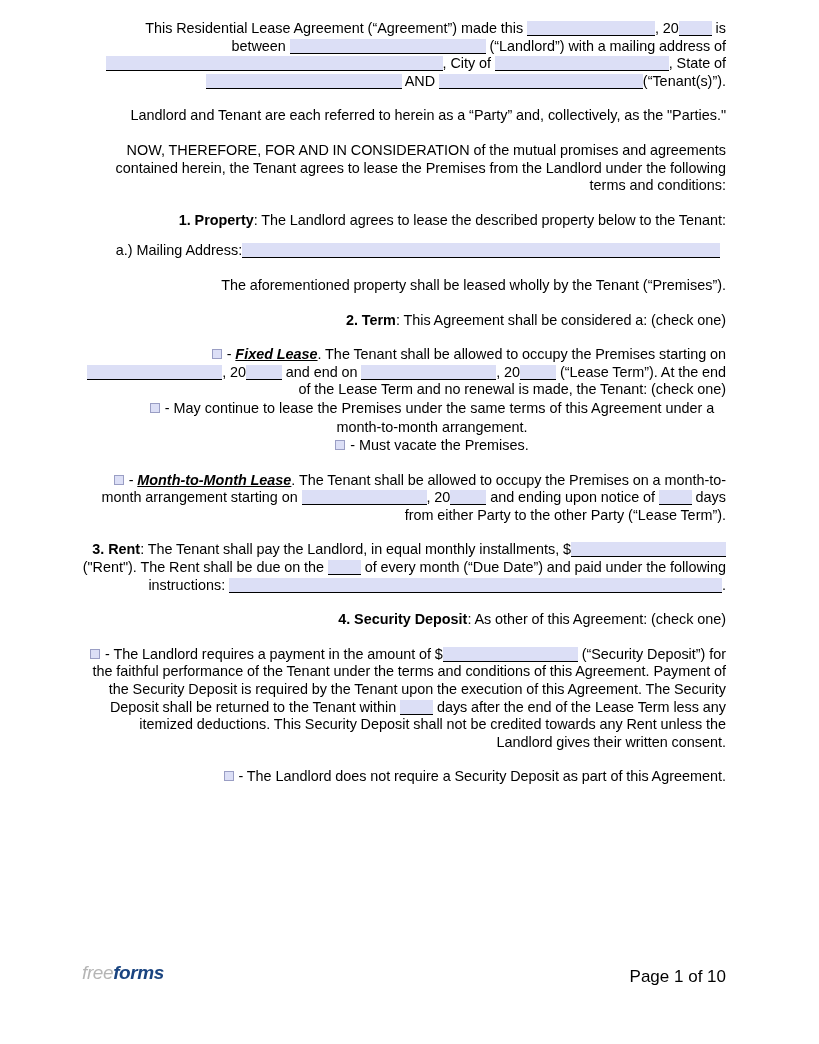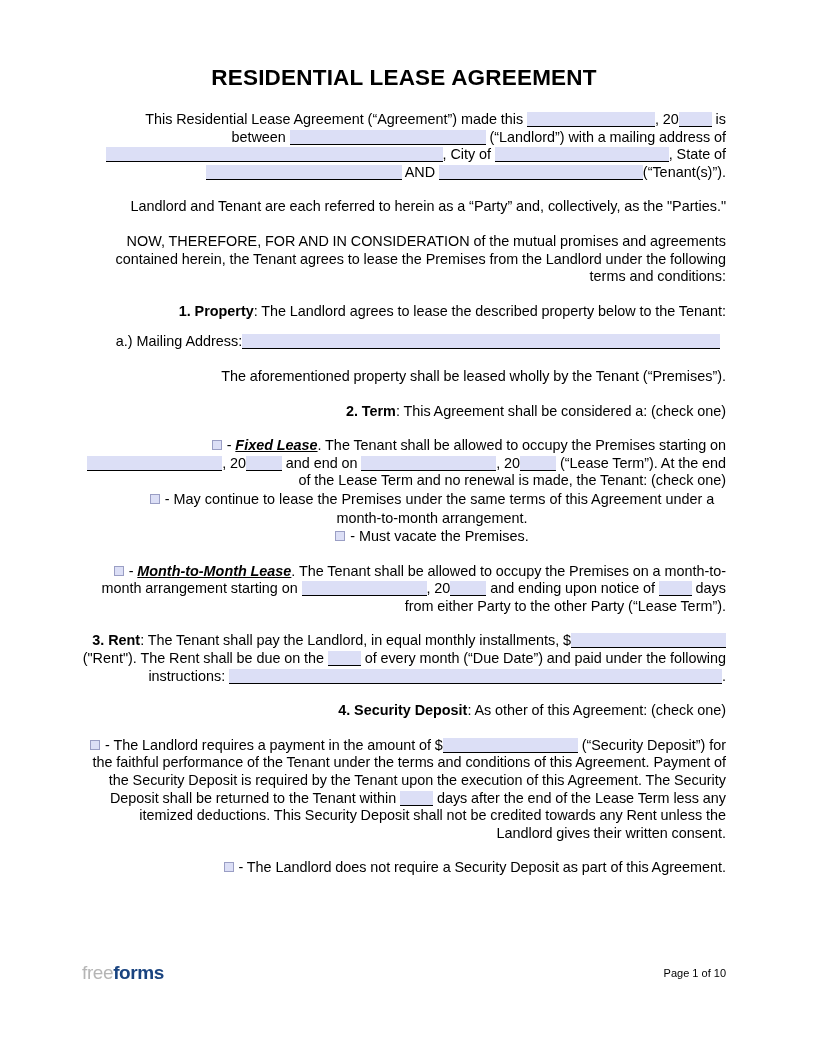--- a/index.html
+++ b/index.html
@@ -121,39 +121,39 @@
     width: 644px;
     height: 30px;
   }
   .logo {
     position: absolute;
     left: 0;
     top: 0;
     font-size: 19px;
     font-weight: bold;
     letter-spacing: -0.4px;
+    font-style: italic;
   }
   .logo .free { color: #b5b5b5; font-weight: normal; }
   .logo .forms { color: #1a4480; font-weight: bold; }
   .page-num {
     position: absolute;
     right: 0;
     top: 5px;
-    font-size: 11px;
+    font-size: 17px;
     color: #000;
   }
 </style>
 </head>
 <body>
 
 <div class="page">
 
   <div class="content">
 
-    <h1 class="doc-title">RESIDENTIAL LEASE AGREEMENT</h1>
 
     <div class="gap-20"></div>
 
     <p class="para"><span>This Residential Lease Agreement (“Agreement”) made this</span>
       <span class="fld w-128"></span><span>, 20</span><span class="fld w-33"></span>
       <span>is</span><br>
       <span>between</span>
       <span class="fld w-196"></span>
       <span>(“Landlord”) with a mailing address of</span><br>
       <span class="fld w-337"></span><span>, City of</span>

